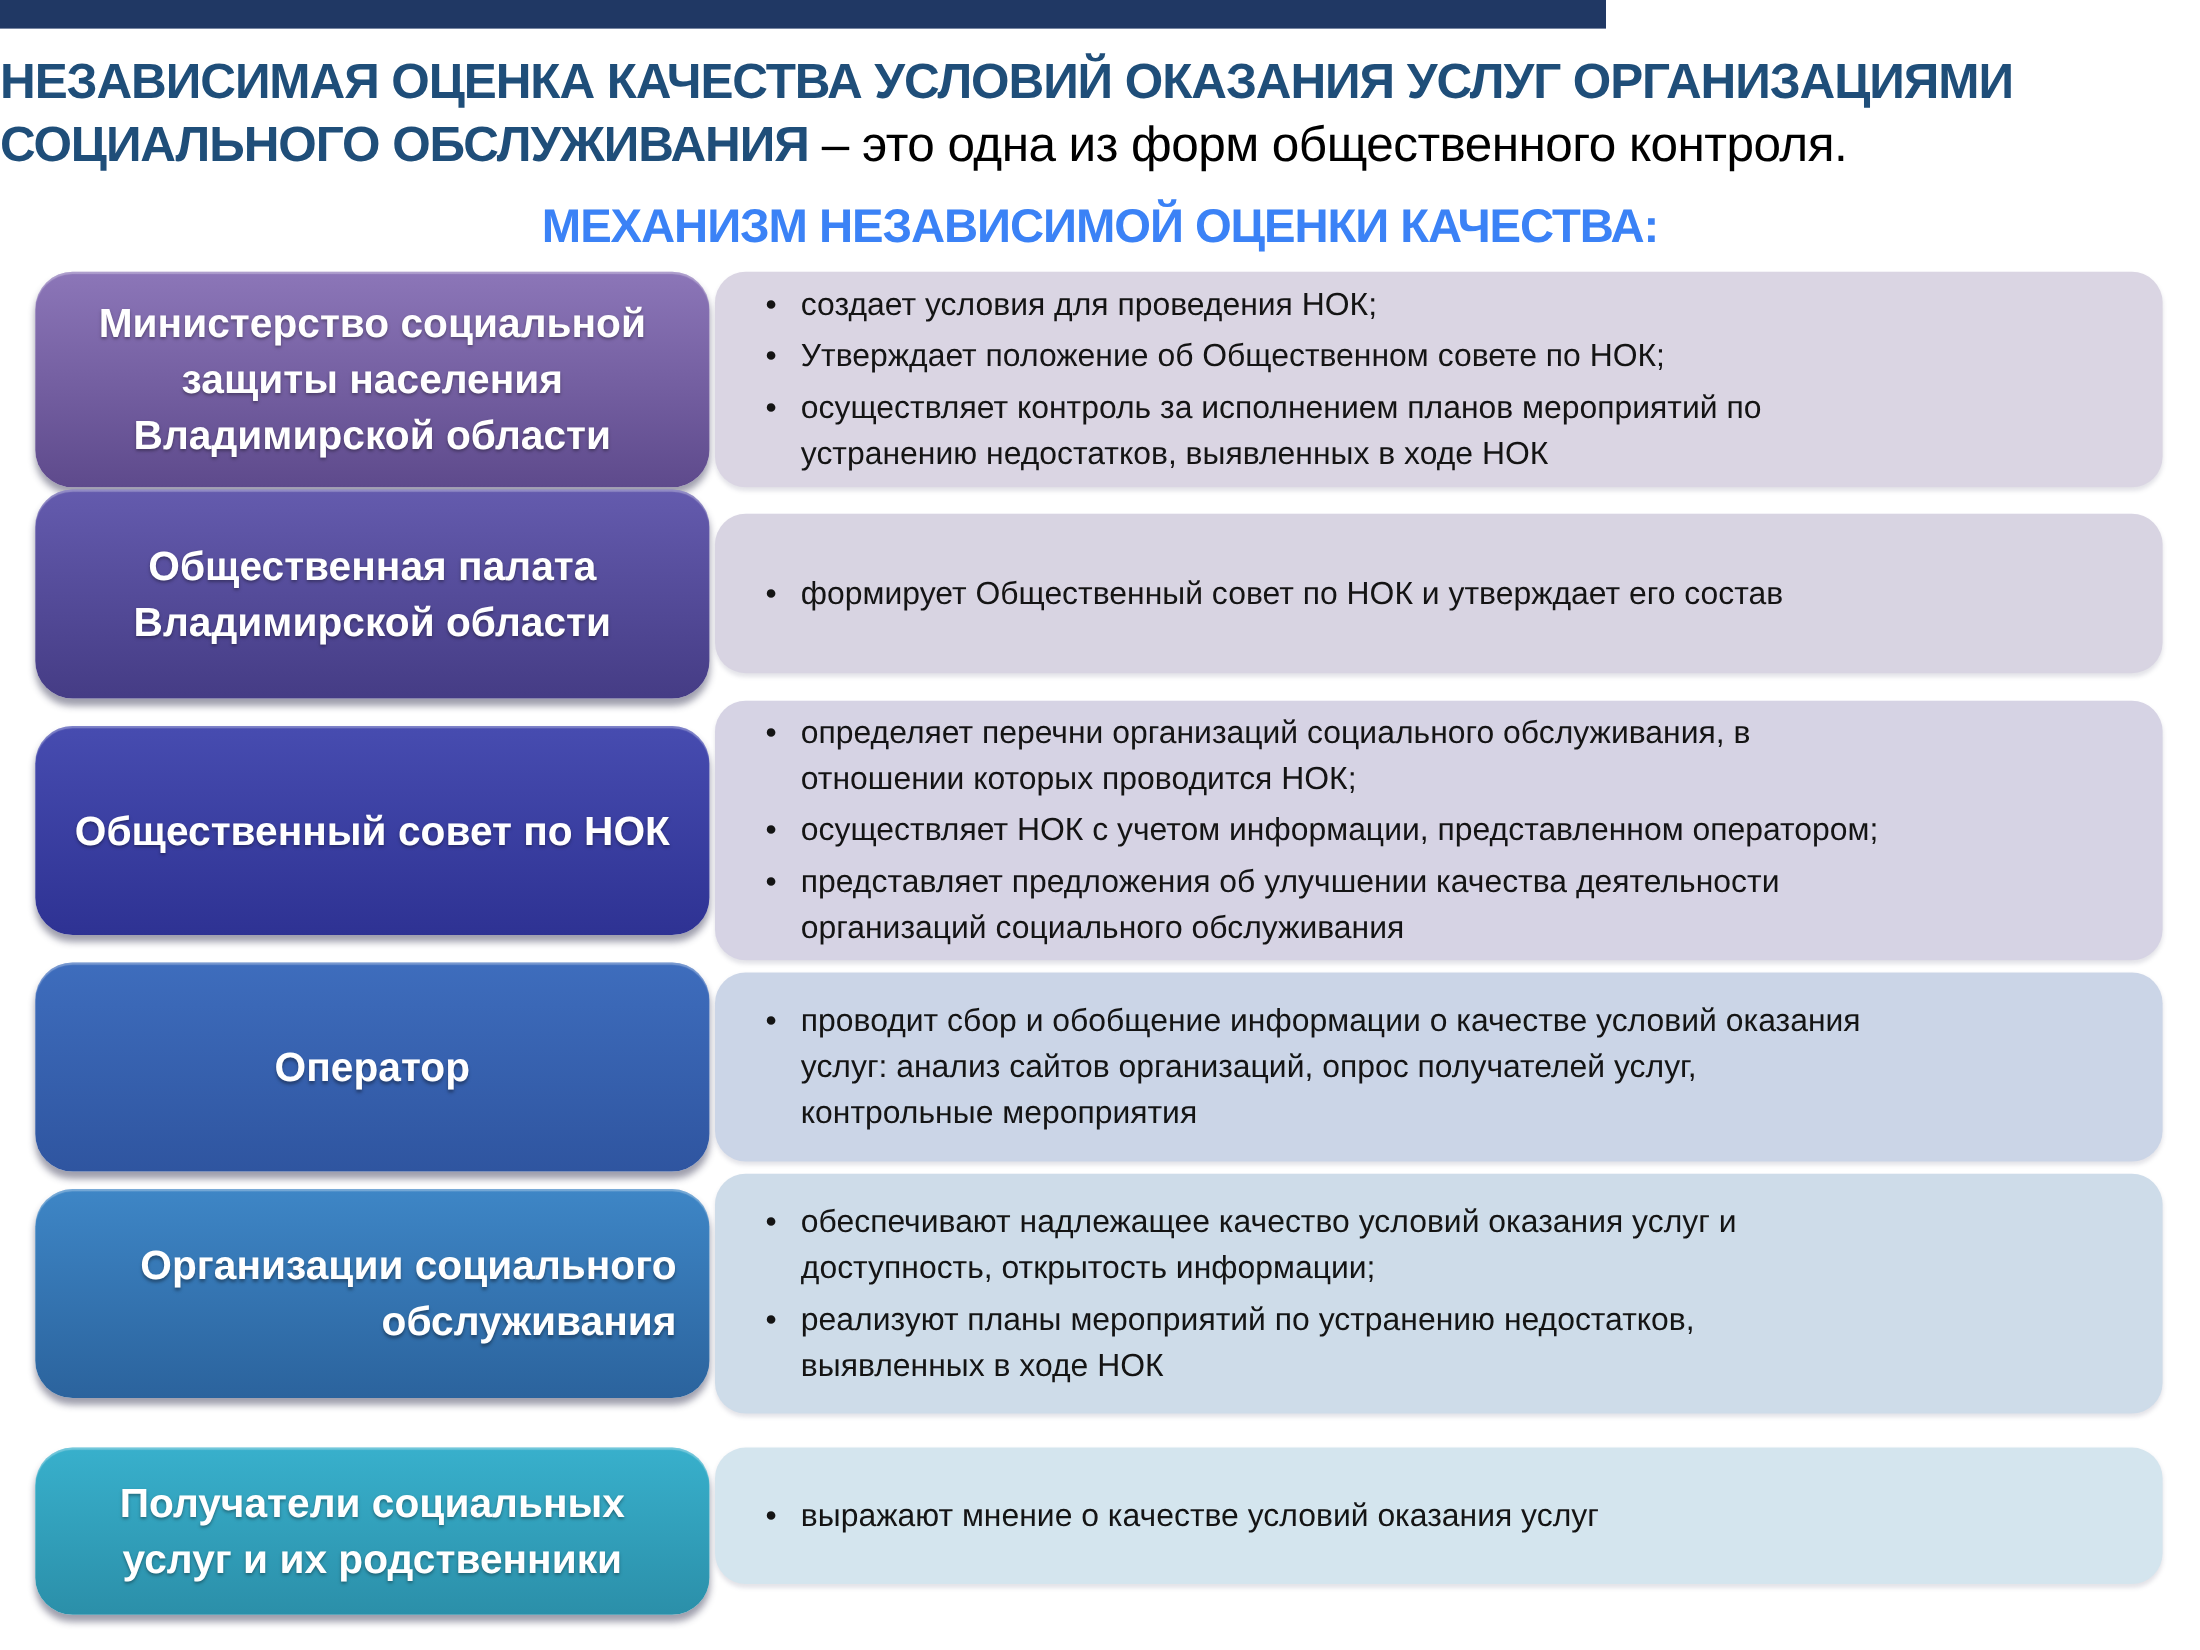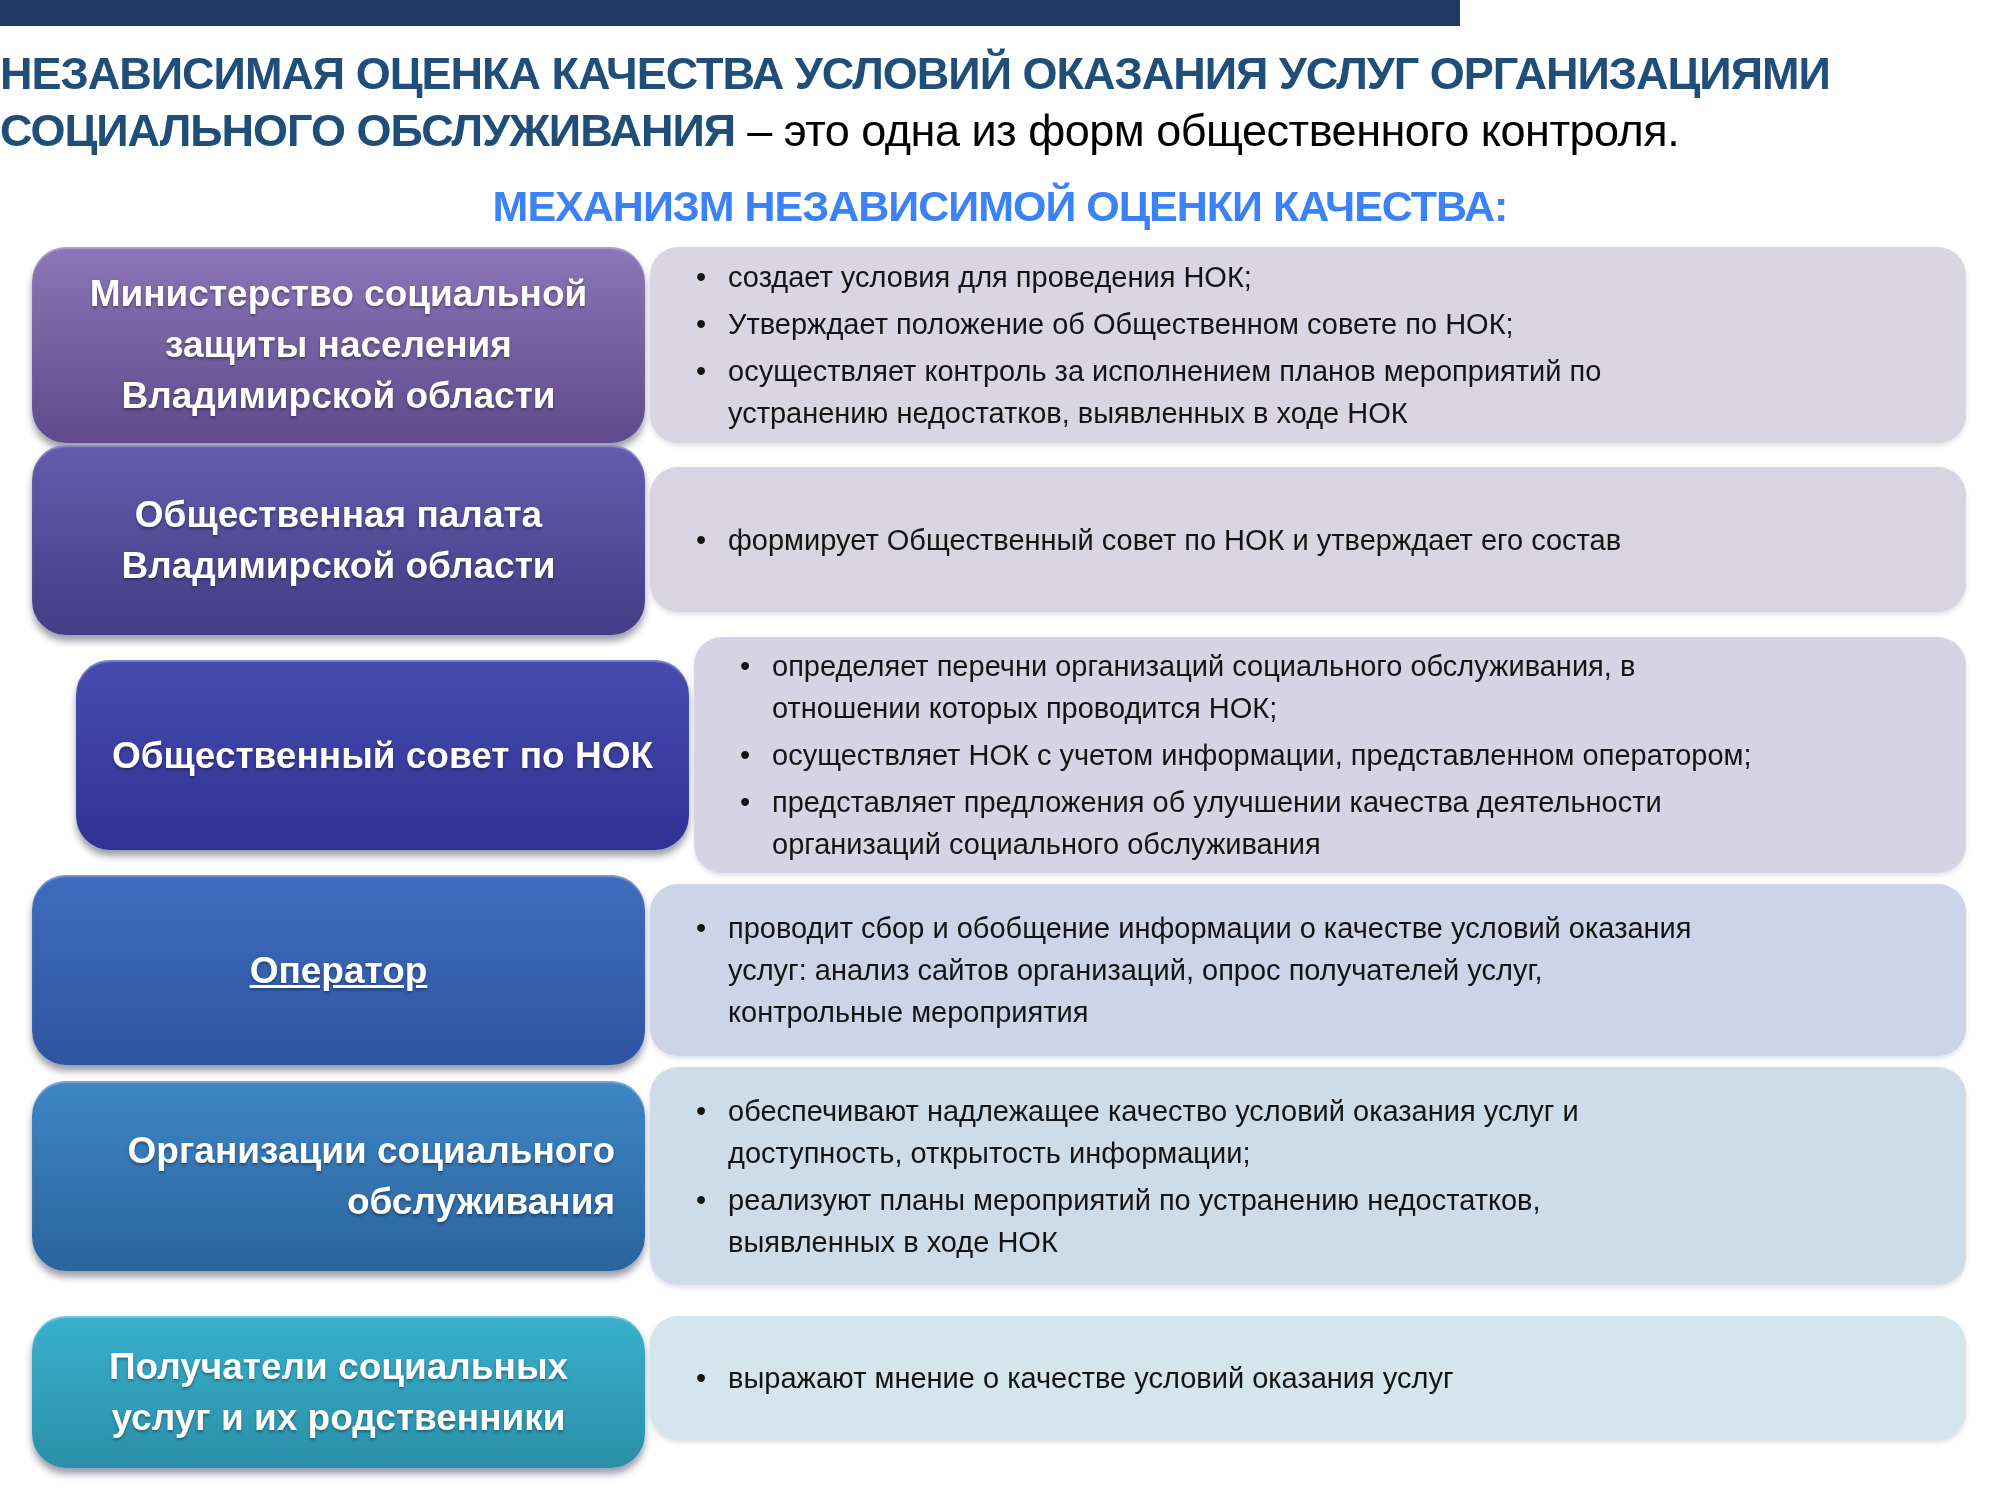--- a/index.html
+++ b/index.html
@@ -50,22 +50,22 @@
   .b-text{max-width:980px;}
   
   .r1 .box{min-height:196px;} .r1 .panel{min-height:196px;background:#DAD5E3;}
   .r2 .box{min-height:190px;} .r2 .panel{min-height:145px;background:#D8D4E2;}
   .r3 .box{min-height:190px;} .r3 .panel{min-height:228px;background:#D6D3E4;}
   .r4 .box{min-height:190px;} .r4 .panel{min-height:172px;background:#CBD5E7;}
   .r5 .box{min-height:190px;} .r5 .panel{min-height:218px;background:#CEDCE9;}
   .r6 .box{min-height:152px;margin-top:29px;} .r6 .panel{min-height:124px;background:#D4E5EE;}
   .box1{background:linear-gradient(180deg,#8C76B8,#5E4A8C);}
   .box2{background:linear-gradient(180deg,#645BAE,#453C85);}
-  .box3{background:linear-gradient(180deg,#474CB0,#2E3293);margin-left:44px;}
-  .box4{background:linear-gradient(180deg,#3E6DBD,#2F55A0);text-decoration:underline;}
+  .box3{background:linear-gradient(180deg,#474CB0,#2E3293);}
+  .box4{background:linear-gradient(180deg,#3E6DBD,#2F55A0);}
   .box5{background:linear-gradient(180deg,#3E86C6,#2B639D);text-align:right;}
   .box6{background:linear-gradient(180deg,#38B0CC,#2B8FA9);}
 </style>
 </head>
 <body>
 
 <div>
   <div class="top-bar"></div>
 
   <div class="title">

